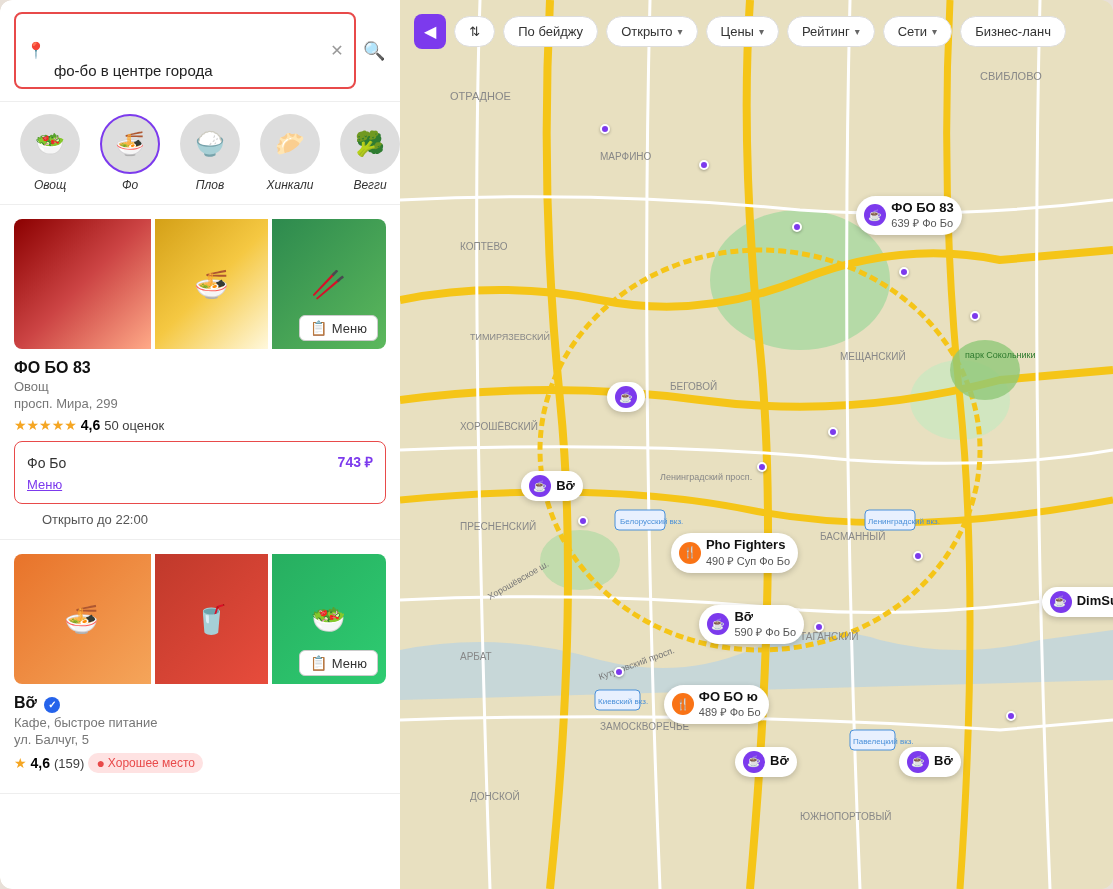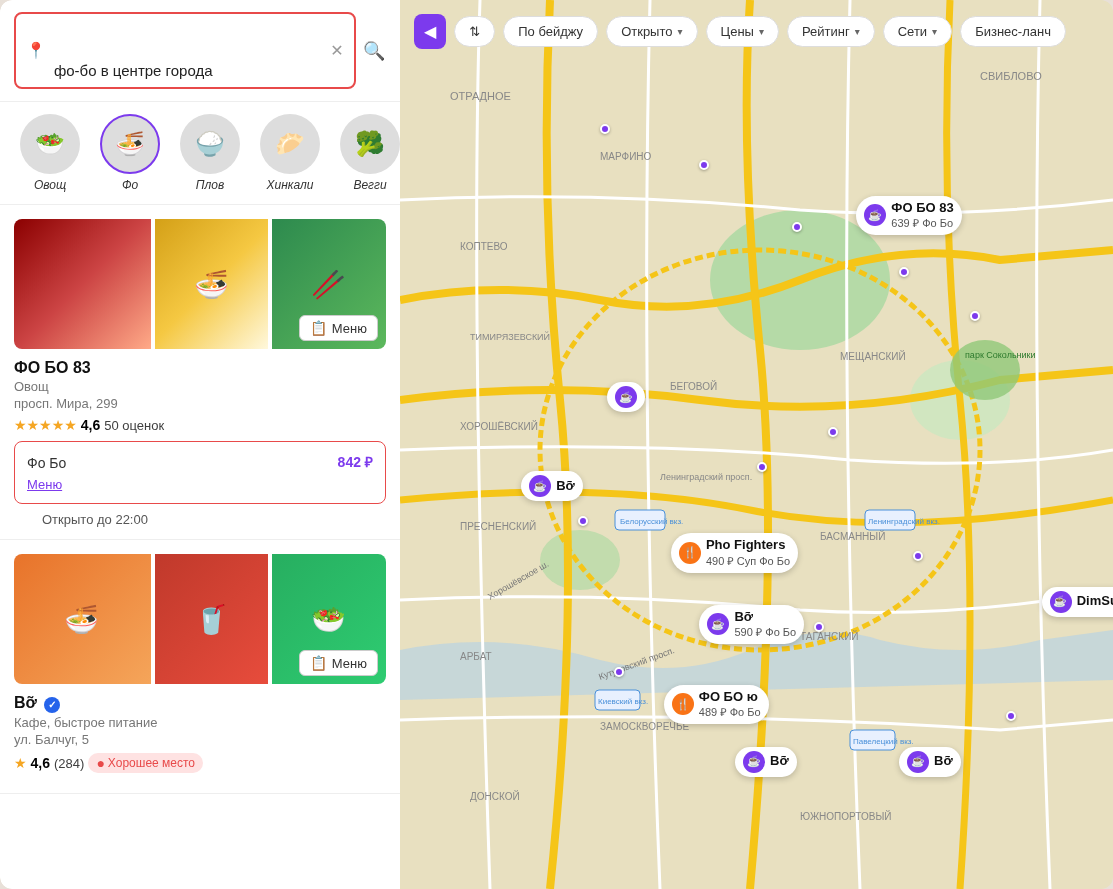--- a/index.html
+++ b/index.html
@@ -439,21 +439,21 @@
   <div class="card-type">Овощ</div>
   <div class="card-address">просп. Мира, 299</div>
   <div class="card-rating">
     <span class="stars">★★★★★</span>
     <span class="rating-num">4,6</span>
     <span class="rating-count">50 оценок</span>
   </div>
   <div class="dish-highlight active">
     <div class="dish-row">
       <span class="dish-name">Фо Бо</span>
-      <span class="dish-price">842 ₽</span>
+      <span class="dish-price">743 ₽</span>
     </div>
     <span class="dish-menu-link">Меню</span>
   </div>
   <div class="card-open-hours">Открыто до 22:00</div>
 </div>
         <div class="result-card">
   <div class="card-images">
     <div class="card-img main img-bo1" style="display:flex;align-items:center;justify-content:center;font-size:28px;">🍜</div>
     <div class="card-img img-bo2" style="display:flex;align-items:center;justify-content:center;font-size:28px;">🥤</div>
     <div class="card-img img-bo3" style="display:flex;align-items:center;justify-content:center;font-size:28px;">🥗</div>
@@ -463,21 +463,21 @@
     </div>
   </div>
   <div class="card-name">
     Вỡ <span class="verified-badge">✓</span>
   </div>
   <div class="card-type">Кафе, быстрое питание</div>
   <div class="card-address">ул. Балчуг, 5</div>
   <div class="card-rating">
     <span class="stars" style="color:#f5a623;">★</span>
     <span class="rating-num">4,6</span>
-    <span class="rating-count">(284)</span>
+    <span class="rating-count">(159)</span>
     <span class="good-place-badge">
       <span style="color:#e84a4a;font-size:14px;">●</span>
       <span>Хорошее место</span>
     </span>
   </div>
 </div>
       </div>
 
   </div>
 

